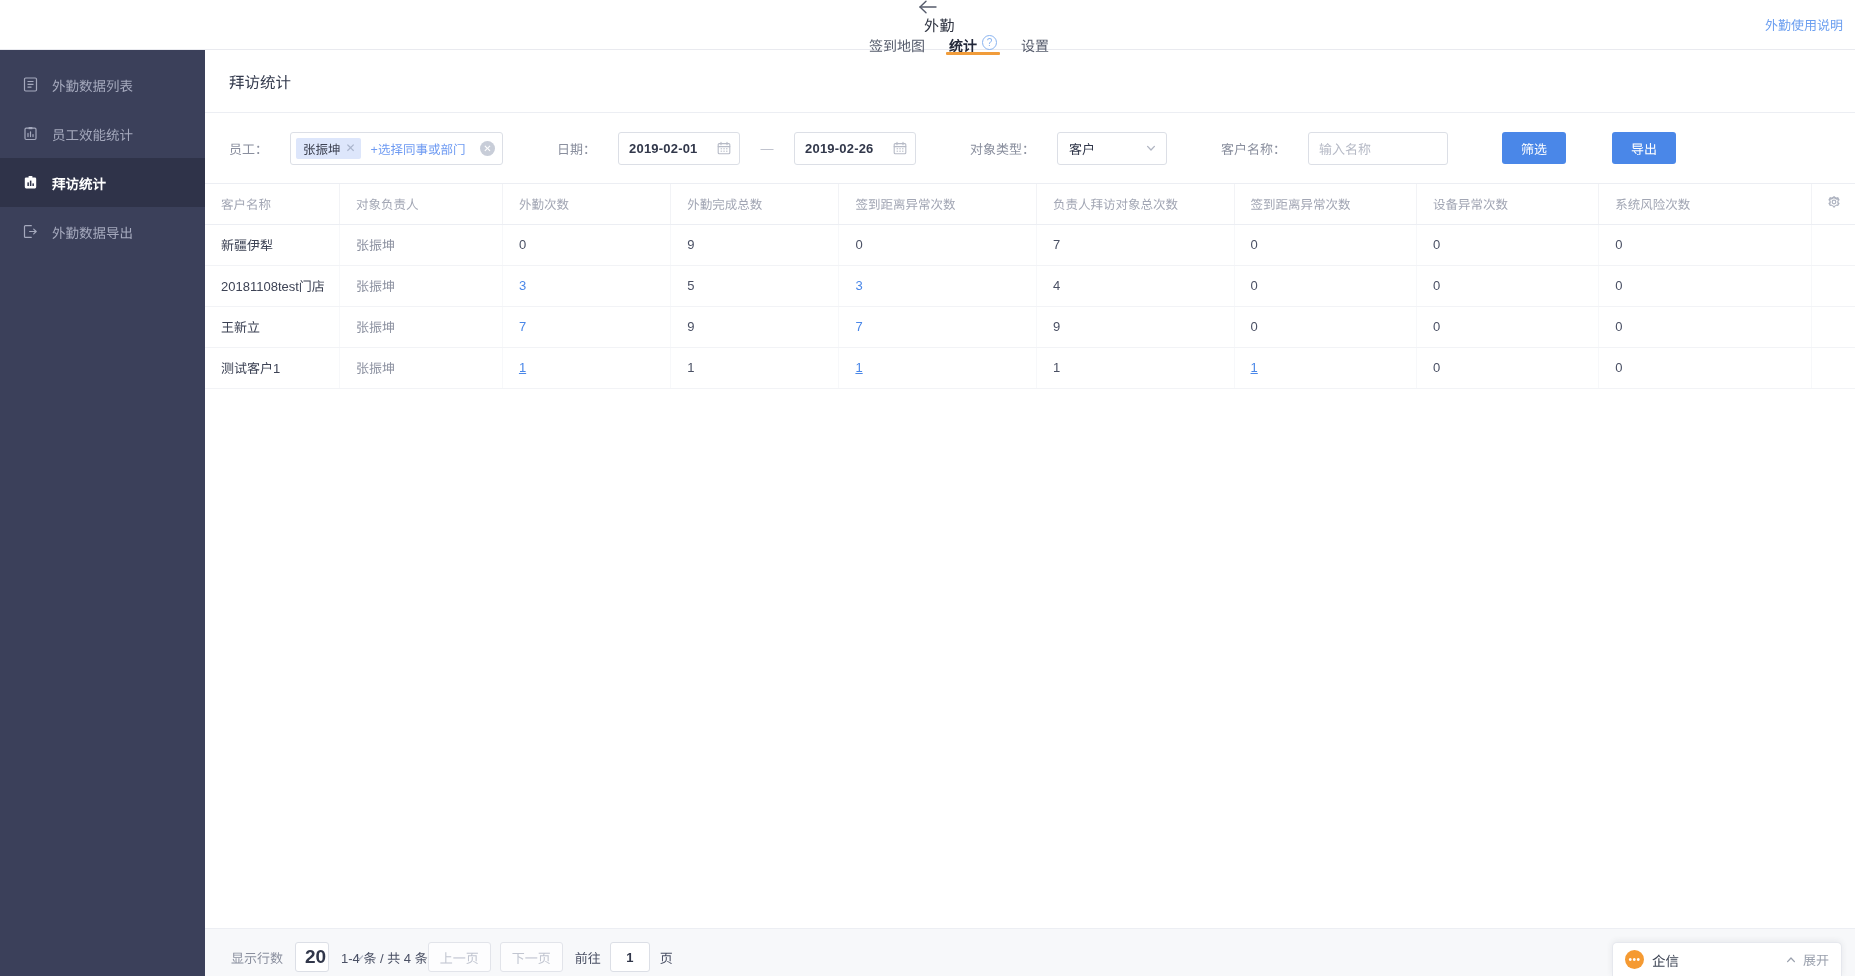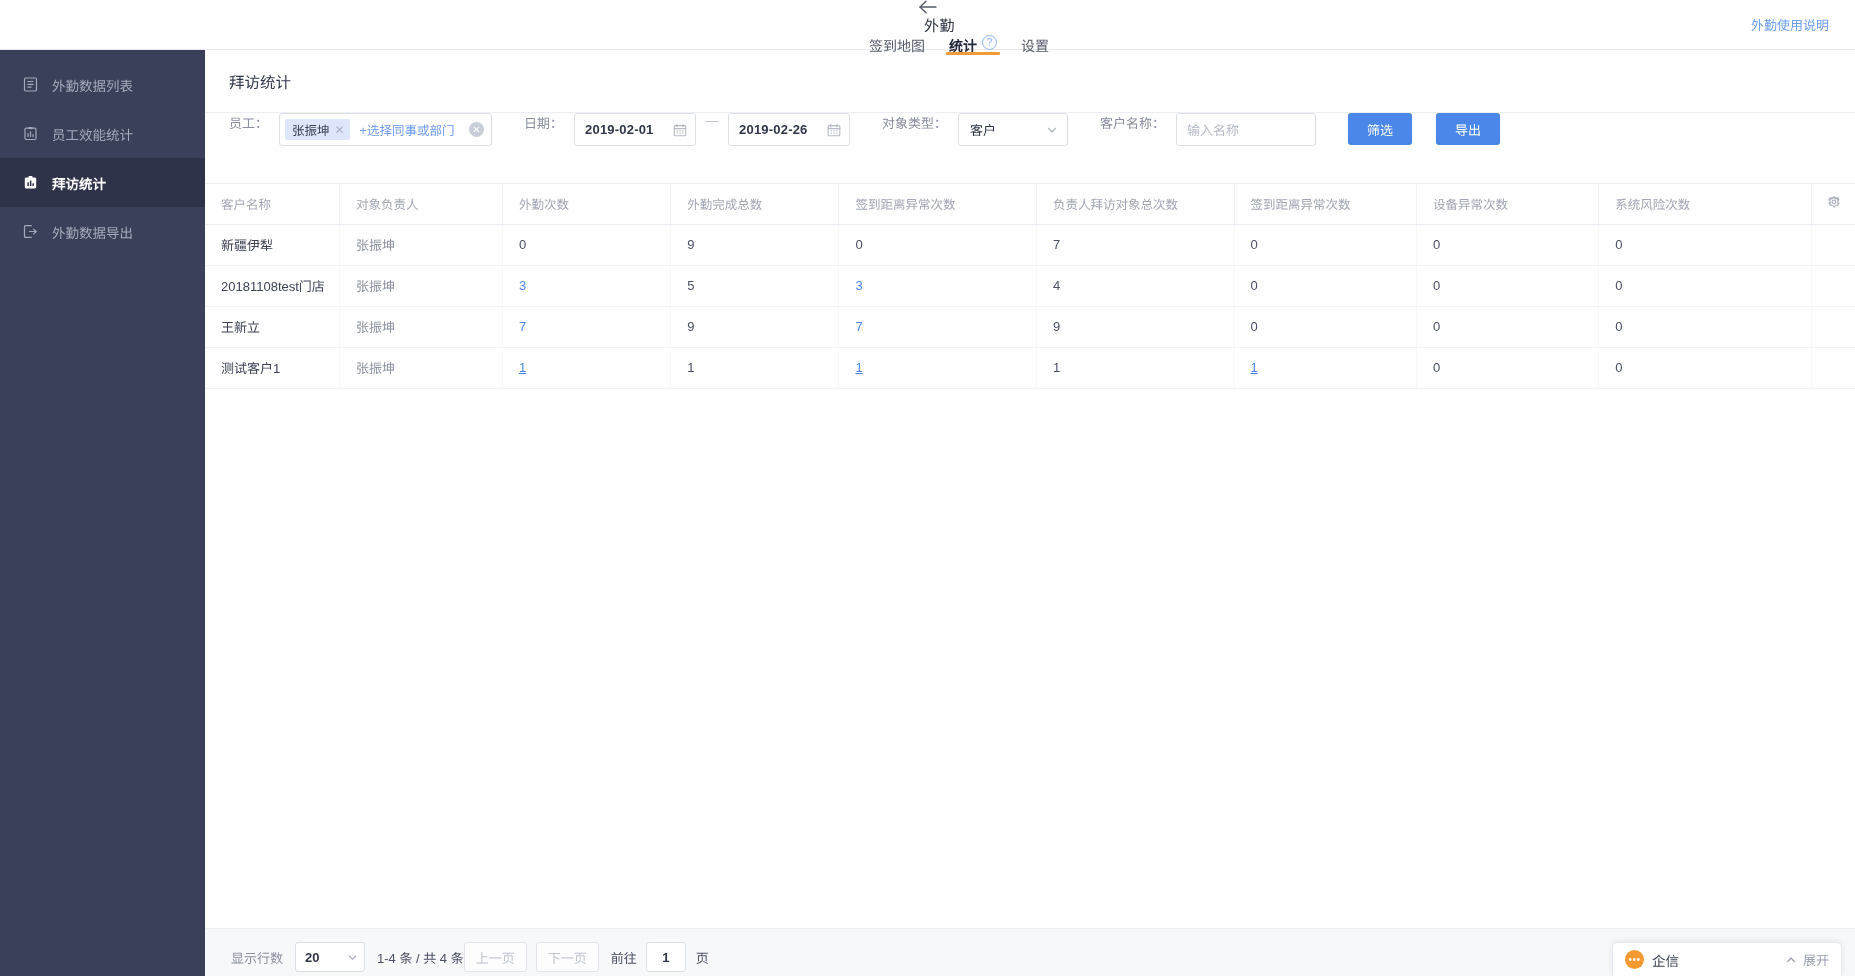--- a/index.html
+++ b/index.html
@@ -73,21 +73,21 @@
     border: 1px solid #8ab4f0;
     border-radius: 50%;
     color: #8ab4f0;
     font-size: 10px;
     font-weight: normal;
     margin-left: 5px;
     line-height: 1;
   }
   .topbar-right {
     position: absolute;
-    right: 26px;
+    right: 12px;
     top: 0; bottom: 0;
     display: flex; align-items: center; justify-content: center;
   }
   .help-link {
     color: #6c9ff0;
     font-size: 13px;
     cursor: pointer;
   }
 
   
@@ -153,23 +153,23 @@
   }
   .page-title {
     font-size: 15.5px;
     color: #333a4d;
   }
 
   
   .filter-bar {
     height: 70px;
     display: flex;
-    align-items: flex-start;
+    align-items: center;
     padding: 0 24px;
-    gap: 4px;
+    gap: 15px;
     white-space: nowrap;
   }
   .filter-label {
     color: #8a8f9e;
     font-size: 13px;
     margin-right: 7px;
   }
   .emp-field {
     width: 213px;
     height: 33px;
@@ -343,31 +343,31 @@
     background: #f7f8fa;
     border-top: 1px solid #eceef3;
     display: flex;
     align-items: center;
     padding-left: 26px;
     gap: 0;
     white-space: nowrap;
   }
   .foot-label { font-size: 13px; color: #8a8f9e; }
   .rows-select {
-    width: 70px; height: 30px;
+    width: 34px; height: 30px;
     border: 1px solid #dcdfe6;
     border-radius: 3px;
     background: #fff;
     display: flex;
     align-items: center;
     justify-content: space-between;
     padding: 0 6px 0 9px;
     margin: 0 12px;
     cursor: pointer;
-    font-size: 13px;
+    font-size: 19px;
     color: #31374a;
     font-weight: bold;
     gap: 28px;
   }
   .count-text {
     font-size: 13px;
     color: #4a5064;
   }
   .pg-btn {
     height: 30px;

